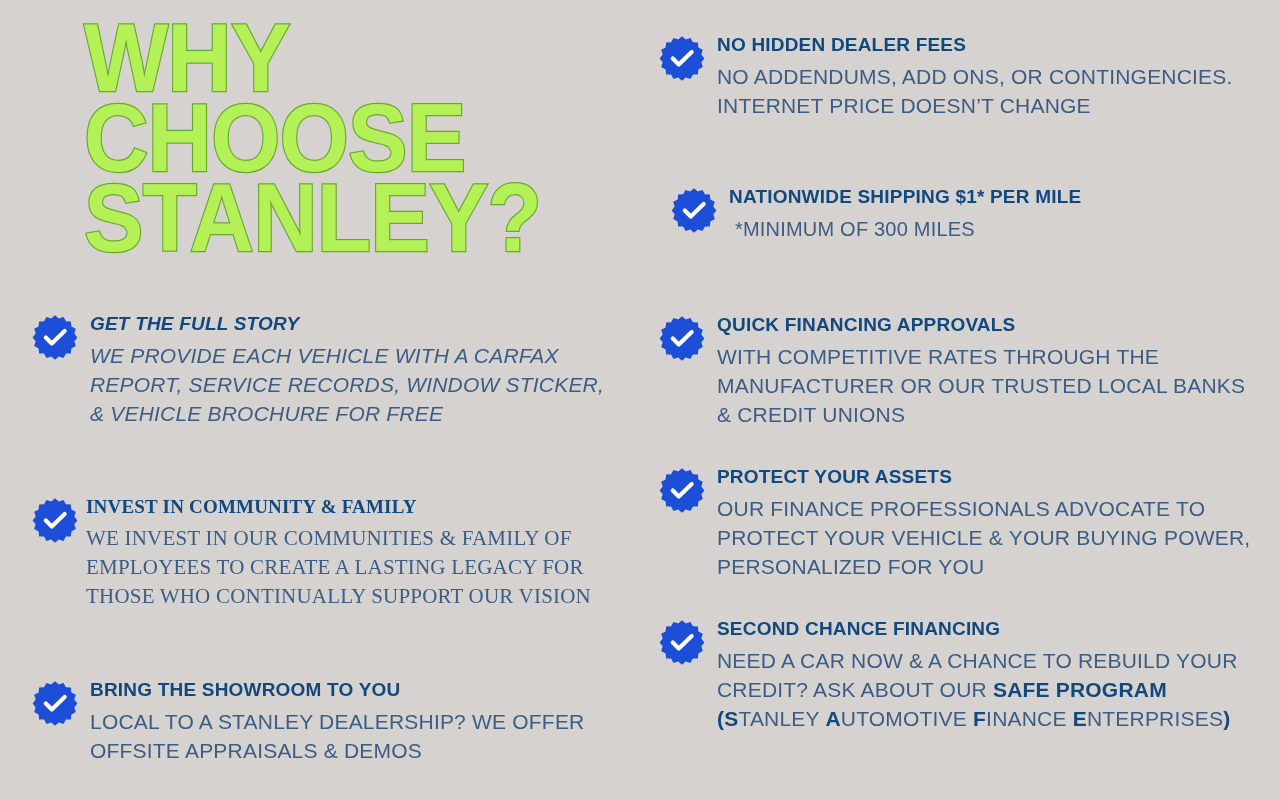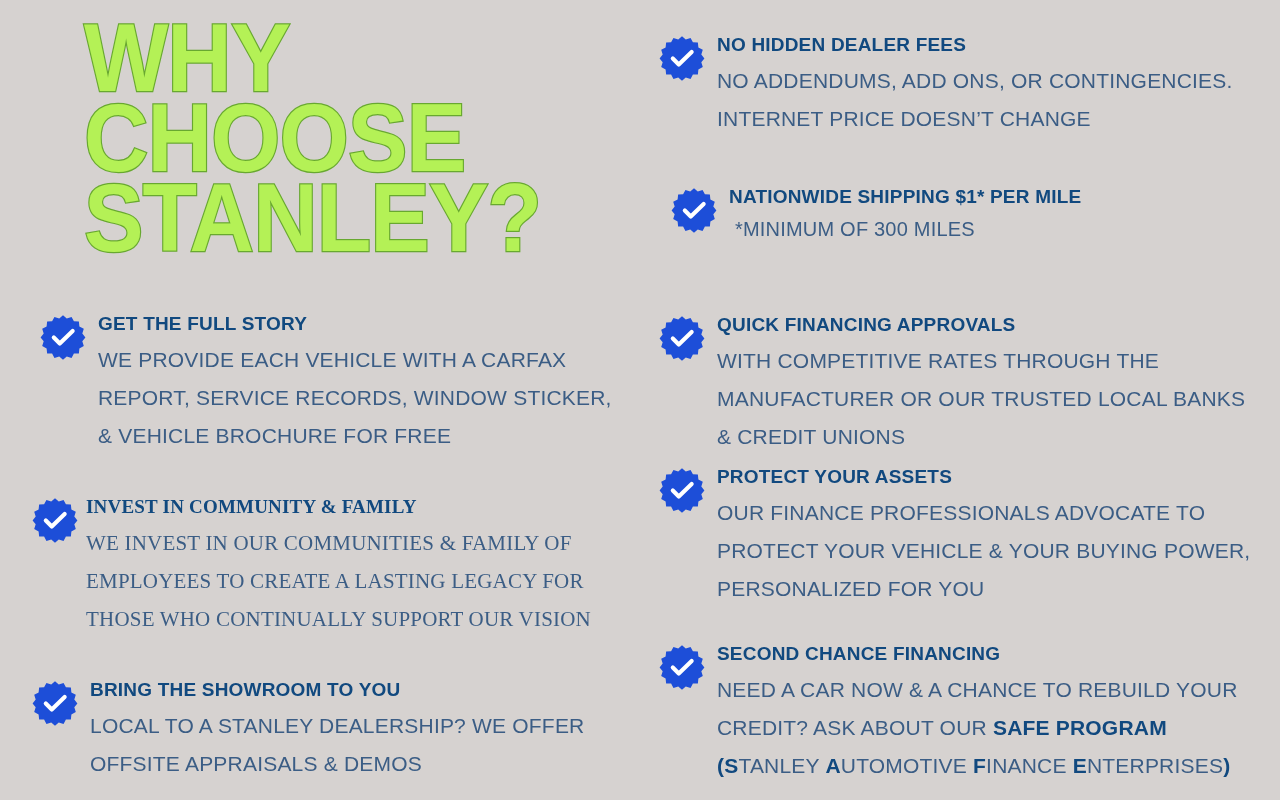--- a/index.html
+++ b/index.html
@@ -85,47 +85,47 @@
     line-height: 30px;
     text-transform: uppercase;
     margin-bottom: 2px;
   }
 
   .f-body {
     font-size: 21px;
     font-weight: 400;
     letter-spacing: 0.2px;
     color: #3b5d85;
-    line-height: 38px;
+    line-height: 29px;
     text-transform: uppercase;
   }
 
   .f-sub {
     font-size: 20px;
     font-weight: 400;
     letter-spacing: 0.2px;
     color: #3b5d85;
     line-height: 31px;
     text-transform: uppercase;
     padding-left: 6px;
   }
 
   .f-body b, .f-title b { font-weight: 700; color: #11497f; }
 
   
-  #feat-l0 { top: 312px; left: 8px;  width: 590px; }
+  #feat-l0 { top: 312px; left: 0;  width: 590px; font-style: italic; }
   #feat-l1 { top: 495px; left: 0;  width: 590px; }
   #feat-l2 { top: 678px; left: 0;  width: 590px; }
 
   
   #feat-r0 { top: 33px;  left: 0; width: 600px; }
   #feat-r1 { top: 185px; left: 12px; width: 600px; }
   #feat-r2 { top: 313px; left: 0; width: 600px; }
   #feat-r3 { top: 465px; left: 0; width: 600px; }
-  #feat-r4 { top: 617px; left: 0; width: 600px; margin-top: 25px; }
+  #feat-r4 { top: 617px; left: 0; width: 600px; }
 
   
   .tight .feature-body { margin-left: 8px; font-family: Liberation Serif, serif; }
 </style>
 </head>
 <body>
 
 <div class="page">
 
   <div class="headline">

